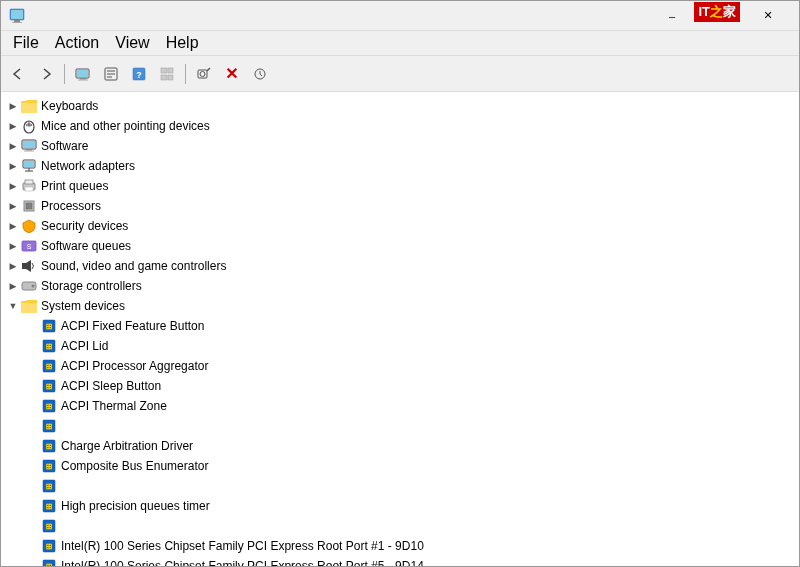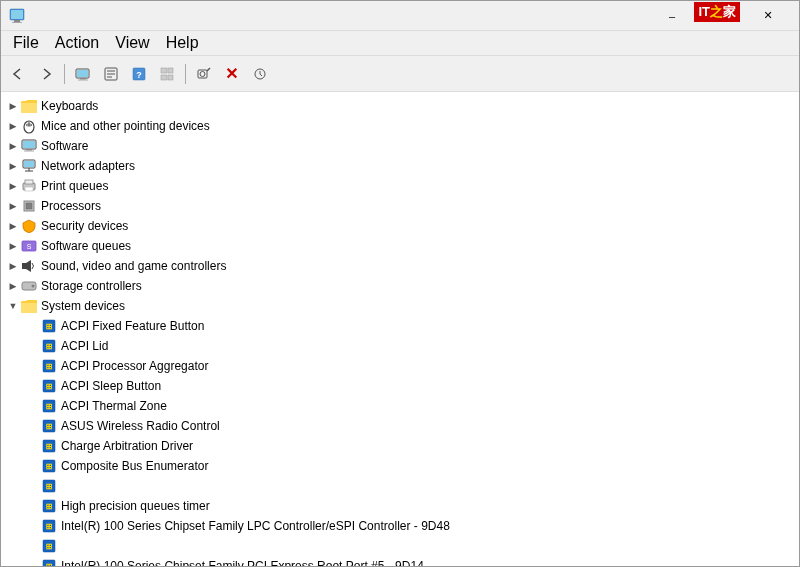--- a/index.html
+++ b/index.html
@@ -428,21 +428,20 @@
   </div>
         <div class="tree-item">
     <span class="tree-indent" style="width:24px;"></span>
     <span class="tree-toggle" style="width:16px;"></span>
     <span class="tree-icon">
             <svg width="14" height="14" viewBox="0 0 14 14">
               <rect x="1" y="1" width="12" height="12" rx="1" fill="#1565c0" stroke="#0d47a1" stroke-width="0.5"></rect>
               <text x="7" y="10" text-anchor="middle" font-size="8" font-weight="bold" fill="#ffd700">⊞</text>
             </svg>
           </span>
-    <span class="tree-label">ASUS Wireless Radio Control</span>
   </div>
         <div class="tree-item">
     <span class="tree-indent" style="width:24px;"></span>
     <span class="tree-toggle" style="width:16px;"></span>
     <span class="tree-icon">
             <svg width="14" height="14" viewBox="0 0 14 14">
               <rect x="1" y="1" width="12" height="12" rx="1" fill="#1565c0" stroke="#0d47a1" stroke-width="0.5"></rect>
               <text x="7" y="10" text-anchor="middle" font-size="8" font-weight="bold" fill="#ffd700">⊞</text>
             </svg>
           </span>
@@ -482,31 +481,31 @@
   </div>
         <div class="tree-item">
     <span class="tree-indent" style="width:24px;"></span>
     <span class="tree-toggle" style="width:16px;"></span>
     <span class="tree-icon">
             <svg width="14" height="14" viewBox="0 0 14 14">
               <rect x="1" y="1" width="12" height="12" rx="1" fill="#1565c0" stroke="#0d47a1" stroke-width="0.5"></rect>
               <text x="7" y="10" text-anchor="middle" font-size="8" font-weight="bold" fill="#ffd700">⊞</text>
             </svg>
           </span>
-    <span class="tree-label">Intel(R) 100 Series Chipset Family LPC Controller/eSPI Controller - 9D48</span>
-  </div>
-        <div class="tree-item">
-    <span class="tree-indent" style="width:24px;"></span>
-    <span class="tree-toggle" style="width:16px;"></span>
-    <span class="tree-icon">
-            <svg width="14" height="14" viewBox="0 0 14 14">
-              <rect x="1" y="1" width="12" height="12" rx="1" fill="#1565c0" stroke="#0d47a1" stroke-width="0.5"></rect>
-              <text x="7" y="10" text-anchor="middle" font-size="8" font-weight="bold" fill="#ffd700">⊞</text>
-            </svg>
-          </span>
+  </div>
+        <div class="tree-item">
+    <span class="tree-indent" style="width:24px;"></span>
+    <span class="tree-toggle" style="width:16px;"></span>
+    <span class="tree-icon">
+            <svg width="14" height="14" viewBox="0 0 14 14">
+              <rect x="1" y="1" width="12" height="12" rx="1" fill="#1565c0" stroke="#0d47a1" stroke-width="0.5"></rect>
+              <text x="7" y="10" text-anchor="middle" font-size="8" font-weight="bold" fill="#ffd700">⊞</text>
+            </svg>
+          </span>
+    <span class="tree-label">Intel(R) 100 Series Chipset Family PCI Express Root Port #1 - 9D10</span>
   </div>
         <div class="tree-item">
     <span class="tree-indent" style="width:24px;"></span>
     <span class="tree-toggle" style="width:16px;"></span>
     <span class="tree-icon">
             <svg width="14" height="14" viewBox="0 0 14 14">
               <rect x="1" y="1" width="12" height="12" rx="1" fill="#1565c0" stroke="#0d47a1" stroke-width="0.5"></rect>
               <text x="7" y="10" text-anchor="middle" font-size="8" font-weight="bold" fill="#ffd700">⊞</text>
             </svg>
           </span>

